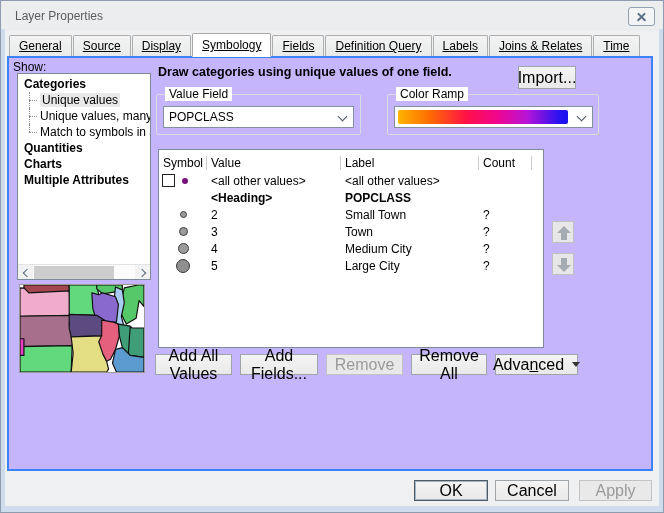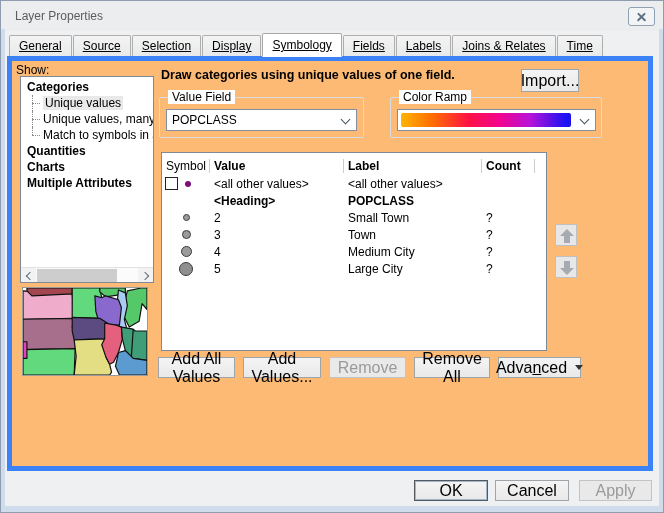--- a/index.html
+++ b/index.html
@@ -33,21 +33,21 @@
     border: 1px solid #aeaeae; border-bottom: none;
     border-radius: 2px 2px 0 0; white-space: nowrap; font-size: 12px; text-decoration: underline;
   }
   .tab.active {
     height: 24px; line-height: 22px; background: #ffffff; position: relative; top: 1px;
     border: 1px solid #a7a7a7; border-bottom: 1px solid #ffffff; z-index: 4;
   }
 
   .tab-page {
     position: absolute; left: 6px; top: 55px; width: 646px; height: 415px;
-    background: #fdba74; border: 5px solid #3b82f6; z-index: 2;
+    background: #c4b5fd; border: 2px solid #3b82f6; z-index: 2;
   }
 
   .show-label { position: absolute; left: 4px; top: 2px; }
 
   .show-list {
     position: absolute; left: 8px; top: 15px; width: 134px; height: 207px;
     background: #fff; border: 1px solid #7f8a98; overflow: hidden;
   }
   .tree-items { position: absolute; left: 0; top: 2px; right: 0; }
   .tree-item { height: 16px; line-height: 16px; padding-left: 6px; white-space: nowrap; overflow: hidden; position: relative; }
@@ -105,21 +105,21 @@
     border-left: 1.7px solid #4a5560; border-bottom: 1.7px solid #4a5560; transform: rotate(-45deg);
   }
   .ramp-gradient { position: absolute; left: 3px; top: 3px; bottom: 3px; right: 24px; border-radius: 2px; }
 
   .cat-table {
     position: absolute; left: 149px; top: 91px; width: 386px; height: 199px;
     background: #fff; border: 1px solid #7f8a98; overflow: hidden;
   }
   .cat-header { display: flex; height: 20px; align-items: flex-end; }
   .cat-header .hcell { height: 14px; line-height: 14px; border-right: 1px solid #cccccc; padding-left: 4px; white-space: nowrap; }
-  .cat-header .hcell.b { font-weight: bold; margin-top: 8px; }
+  .cat-header .hcell.b { font-weight: normal; margin-top: 8px; }
   .cat-rows { position: absolute; left: 0; top: 22px; right: 0; }
   .cat-row { display: flex; height: 17px; align-items: center; }
   .cat-row .cell { padding-left: 4px; white-space: nowrap; overflow: hidden; }
   .cat-row.bold .cell { font-weight: bold; }
   .sym-cell { display: flex; align-items: center; height: 100%; }
   .sym-checkbox { width: 13px; height: 13px; border: 1px solid #222; background: #fff; margin-left: 3px; flex: none; }
   .dot { border-radius: 50%; flex: none; }
 
   .order-btn {
     position: absolute; width: 22px; height: 22px; background: #e7e7e7; border: 1px solid #c0c0c0;
@@ -160,24 +160,24 @@
     </div>
   </div>
 
   <div class="frame-strip frame-left"></div>
   <div class="frame-strip frame-right"></div>
   <div class="frame-strip frame-bottom"></div>
 
   <div class="tab-strip">
       <div class="tab">General</div>
       <div class="tab">Source</div>
-      <div class="tab">Selection</div>
       <div class="tab">Display</div>
       <div class="tab active">Symbology</div>
       <div class="tab">Fields</div>
+      <div class="tab">Definition Query</div>
       <div class="tab">Labels</div>
       <div class="tab">Joins &amp; Relates</div>
       <div class="tab">Time</div>
     </div>
 
   <div class="tab-page">
 
     <div class="show-label">Show:</div>
 
     <div class="show-list">
@@ -307,21 +307,21 @@
       <span class="tri"></span>
         <span class="stem"></span>
     </div>
     <div class="order-btn order-down">
       <span class="tri"></span>
         <span class="stem"></span>
     </div>
 
     <div class="action-row">
         <div class="btn btn-add-all">Add All Values</div>
-        <div class="btn btn-add">Add Values...</div>
+        <div class="btn btn-add">Add Fields...</div>
         <div class="btn btn-remove disabled">Remove</div>
         <div class="btn btn-remove-all">Remove All</div>
         <div class="btn btn-advanced">Adva<span class="mnemonic">n</span>ced<span class="caret"></span></div>
       </div>
 
   </div>
 
   <div class="footer">
       <div class="btn btn-ok default footer-btn">OK</div>
       <div class="btn btn-cancel footer-btn">Cancel</div>

